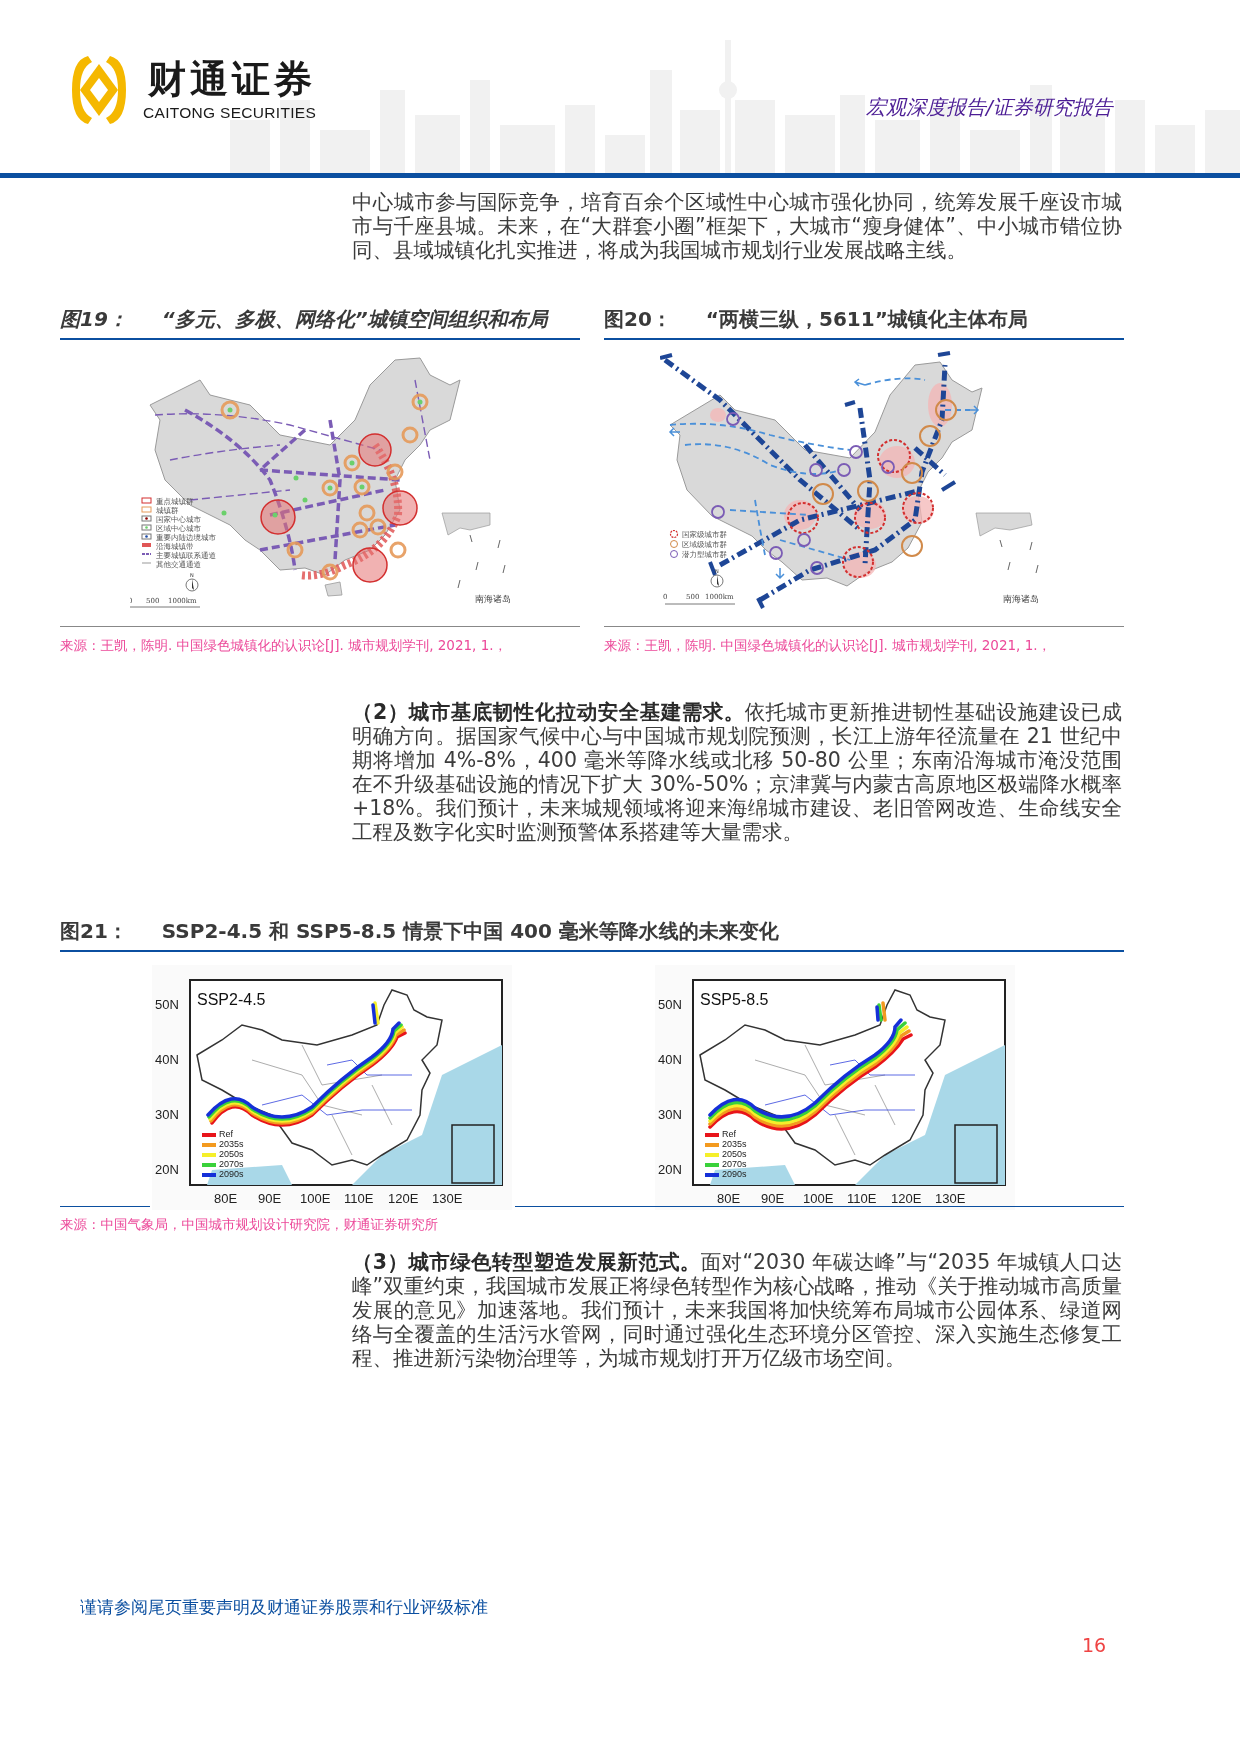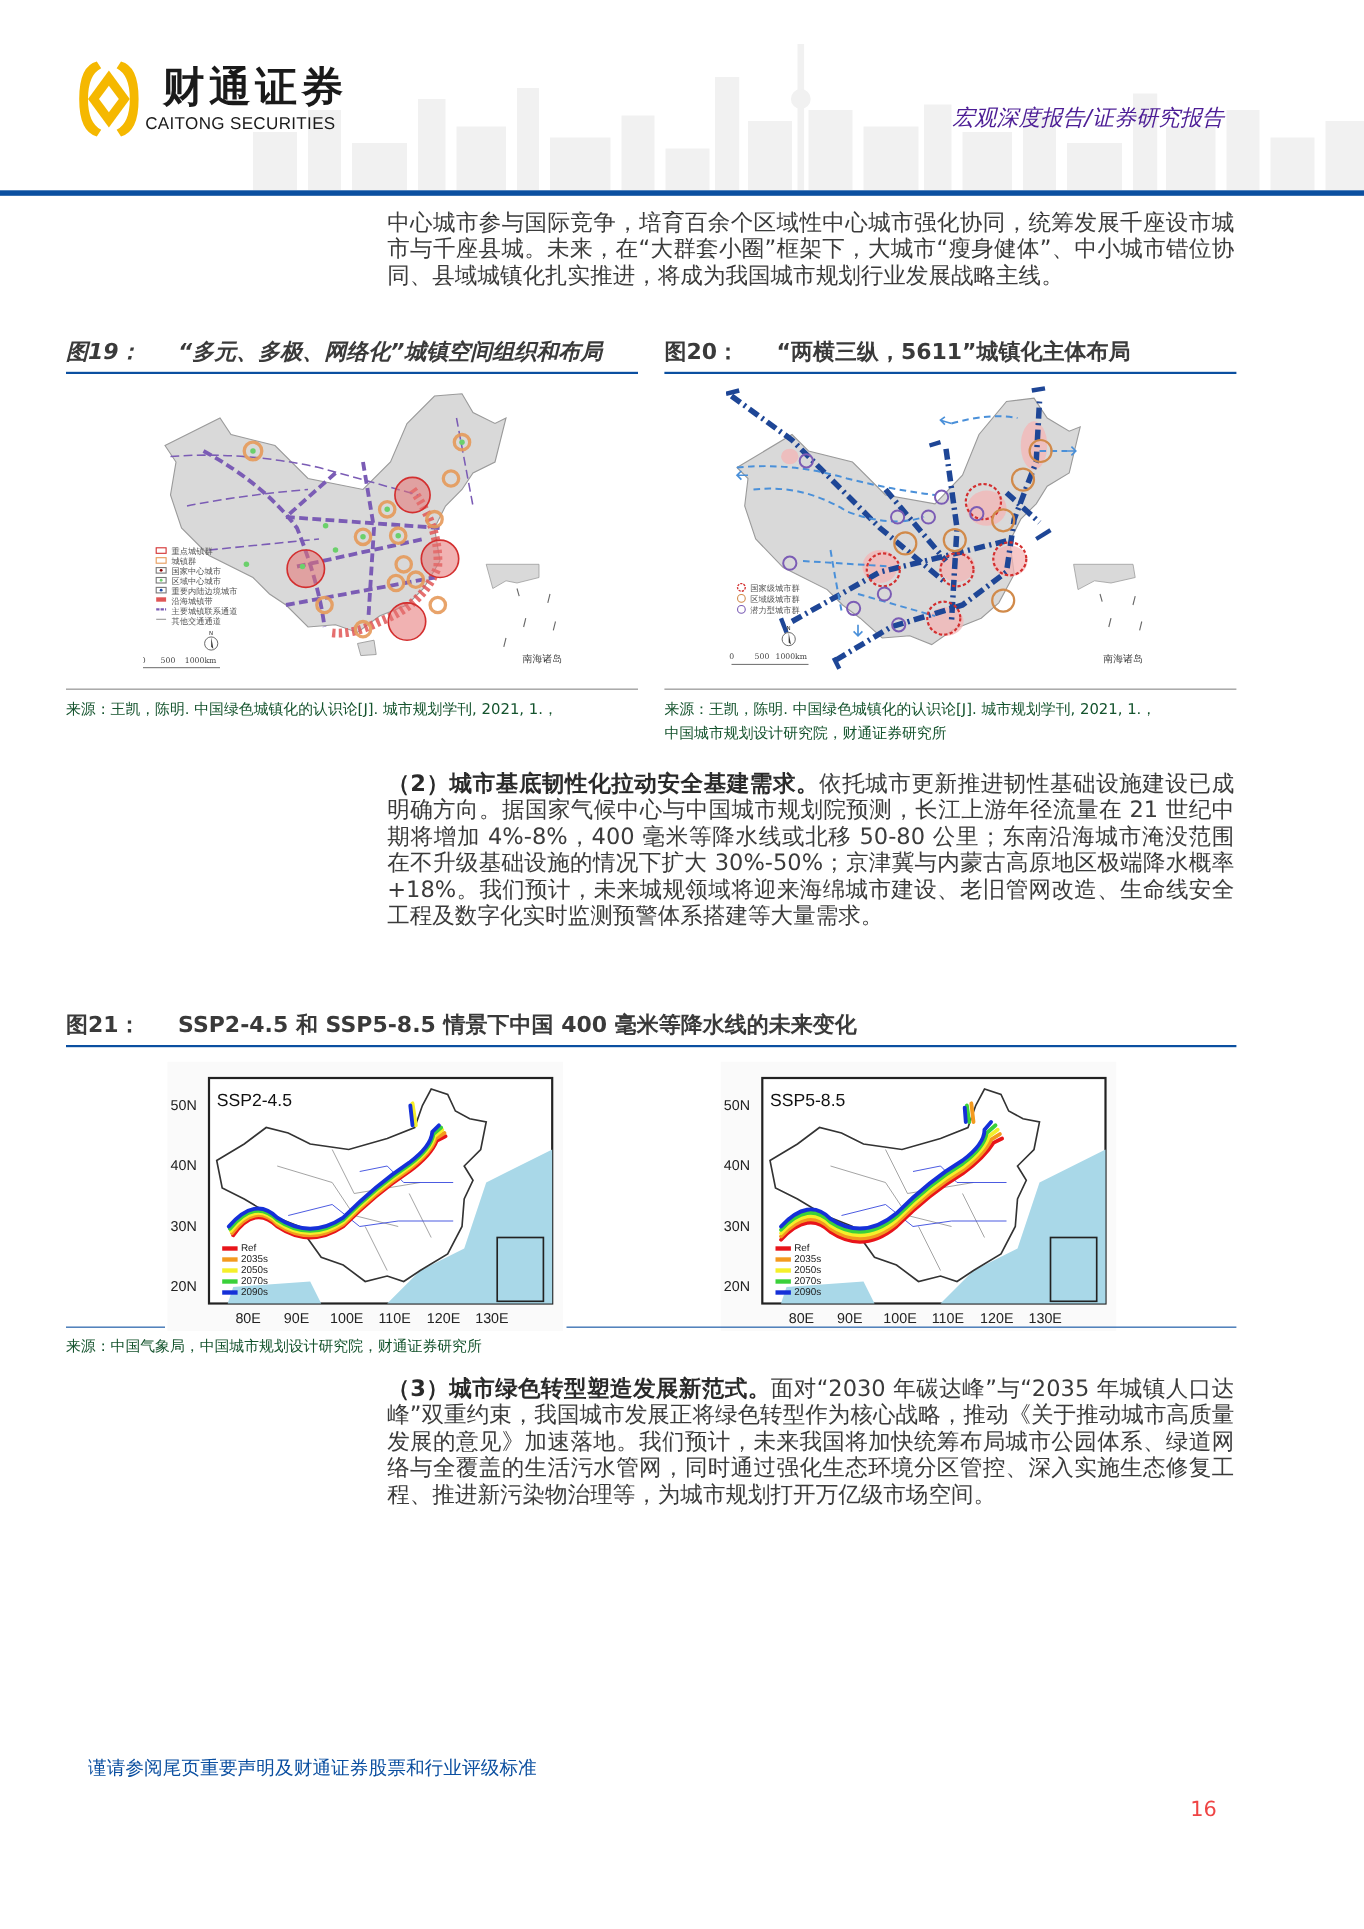--- a/index.html
+++ b/index.html
@@ -6,35 +6,35 @@
   body { width: 1240px; height: 1754px; background: #ffffff; position: relative; overflow: hidden;
          font-family: "DejaVu Sans", "Liberation Sans", sans-serif; color: #3a3a3a; }
 
   
   .header { position: absolute; left: 0; top: 0; width: 1240px; height: 178px; }
   .skyline { position: absolute; left: 220px; top: 20px; width: 1020px; height: 153px; }
   .logo { position: absolute; left: 68px; top: 52px; width: 300px; height: 80px; }
   .logo-mark { position: absolute; left: 0; top: 0; width: 62px; height: 76px; }
   .logo-cn { position: absolute; left: 80px; top: 2px; font-size: 38px; font-weight: bold; color: #1a1a1a;
              letter-spacing: 4px; font-family: Liberation Mono, monospace; }
-  .logo-en { position: absolute; left: 64px; top: 52px; font-size: 15.5px; color: #1a1a1a; letter-spacing: 0.3px;
+  .logo-en { position: absolute; left: 75px; top: 52px; font-size: 15.5px; color: #1a1a1a; letter-spacing: 0.3px;
              font-family: "Liberation Sans", sans-serif; }
   .report-type { position: absolute; left: 866px; top: 94px; font-size: 20px; color: #4c1d95; font-style: italic; }
   .header-bar { position: absolute; left: 0; top: 173px; width: 1240px; height: 5px; background: #0b4fa0; }
 
   
   .para { position: absolute; left: 352px; width: 770px; font-size: 20.5px; line-height: 24px; color: #3b3b3b;
           text-align: justify; }
   .para b { color: #2a2a2a; }
 
   
   .fig-title { position: absolute; font-size: 20px; font-weight: bold; color: #3a3a3a; white-space: nowrap; }
   .fig-title .num { margin-right: 34px; }
   .rule { position: absolute; height: 2px; background: #0b4fa0; }
-  .source { position: absolute; font-size: 13.5px; line-height: 22px; color: #14532d; }
+  .source { position: absolute; font-size: 13.5px; line-height: 22px; color: #ec4899; }
 
   
   .map { position: absolute; }
   .map svg { display: block; }
 
   
   .footer-note { position: absolute; left: 80px; top: 1596px; font-size: 17px; color: #0b4fa0; }
   .page-num { position: absolute; left: 1082px; top: 1594px; font-size: 19px; color: #ef4444; margin-top: 40px; }
 
   .ssp-label { font-family: "Liberation Sans", sans-serif; }
@@ -307,21 +307,20 @@
   </svg>
 </div>
 
 <div class="rule" style="left:60px; top:626px; width:520px; height:1px; background:#888;"></div>
 <div class="rule" style="left:604px; top:626px; width:520px; height:1px; background:#888;"></div>
 <div class="source" style="left:60px; top:634px; width:520px;">
   <div>来源：王凯，陈明. 中国绿色城镇化的认识论[J]. 城市规划学刊, 2021, 1.，</div>
 </div>
 <div class="source" style="left:604px; top:634px; width:520px;">
   <div>来源：王凯，陈明. 中国绿色城镇化的认识论[J]. 城市规划学刊, 2021, 1.，</div>
-  <div>中国城市规划设计研究院，财通证券研究所</div>
 </div>
 
 <p class="para" style="top:700px;"><b>（2）城市基底韧性化拉动安全基建需求。</b><span>依托城市更新推进韧性基础设施建设已成明确方向。据国家气候中心与中国城市规划院预测，长江上游年径流量在 21 世纪中期将增加 4%-8%，400 毫米等降水线或北移 50-80 公里；东南沿海城市淹没范围在不升级基础设施的情况下扩大 30%-50%；京津冀与内蒙古高原地区极端降水概率+18%。我们预计，未来城规领域将迎来海绵城市建设、老旧管网改造、生命线安全工程及数字化实时监测预警体系搭建等大量需求。</span></p>
 
 <div class="fig-title" style="left:60px; top:918px;">
   <span class="num">图21：</span><span>SSP2-4.5 和 SSP5-8.5 情景下中国 400 毫米等降水线的未来变化</span>
 </div>
 <div class="rule" style="left:60px; top:950px; width:1064px;"></div>
 
 <div class="map" style="left:152px; top:965px; width:360px; height:245px;">

